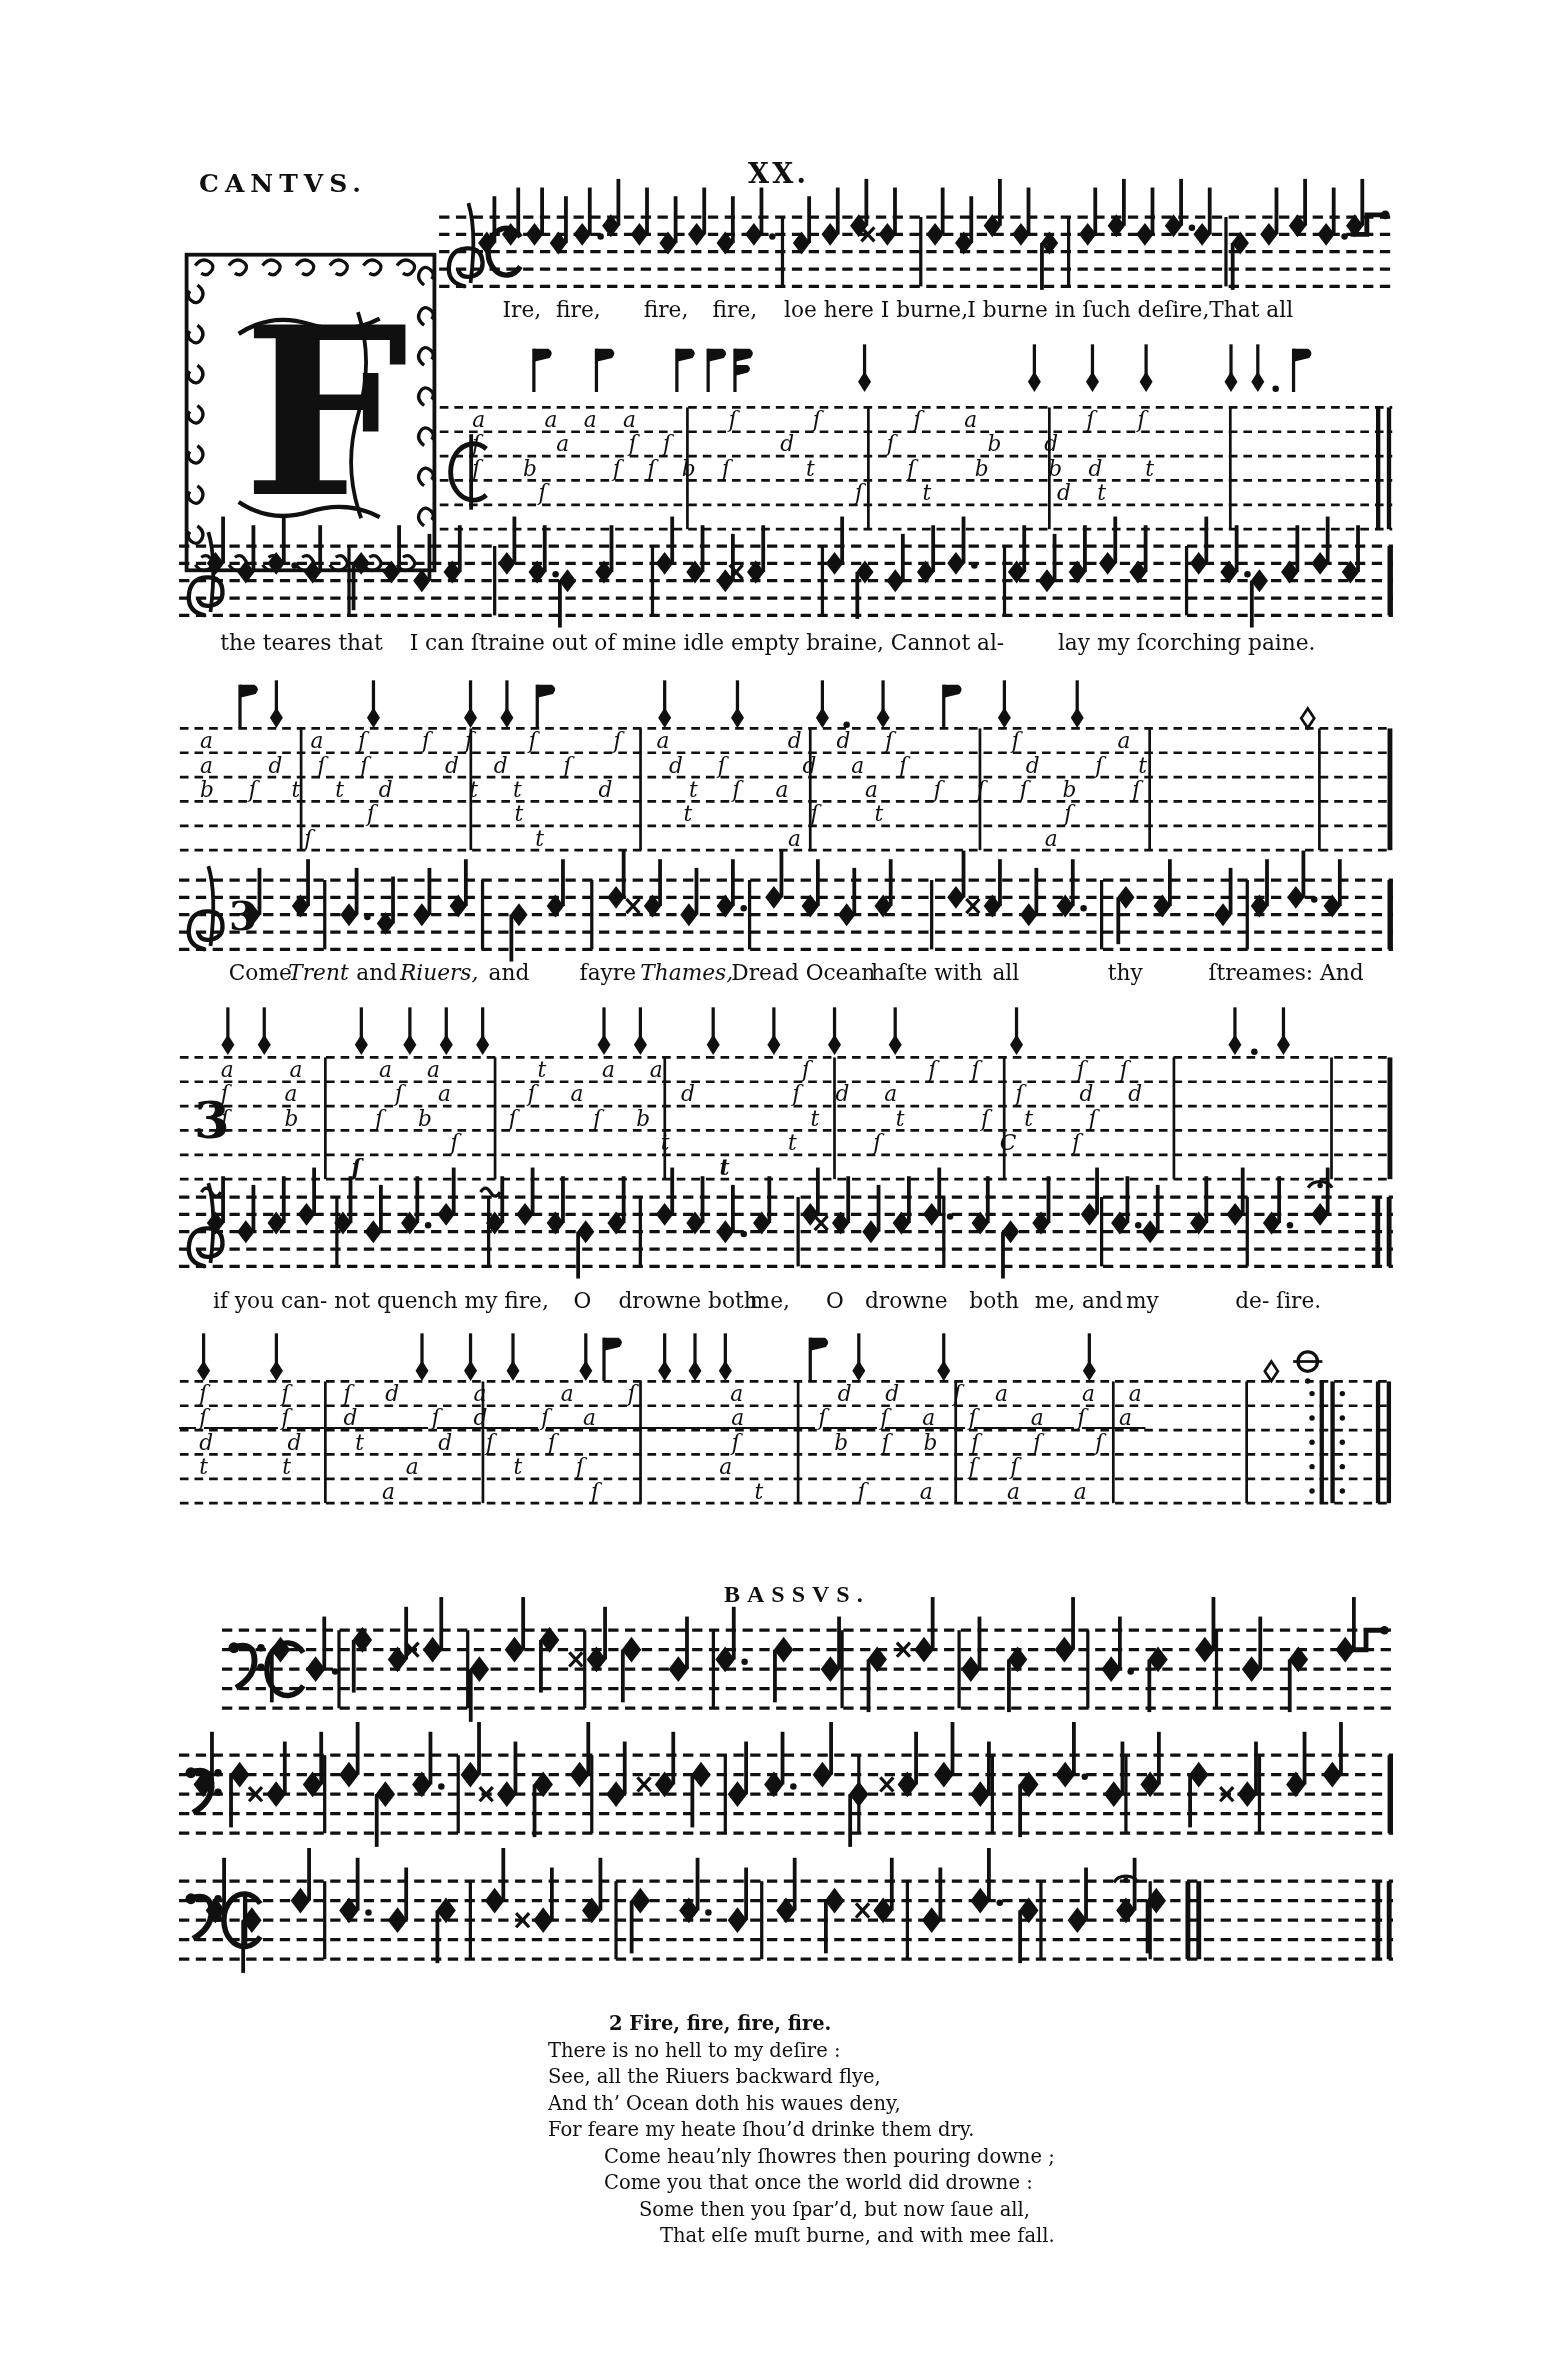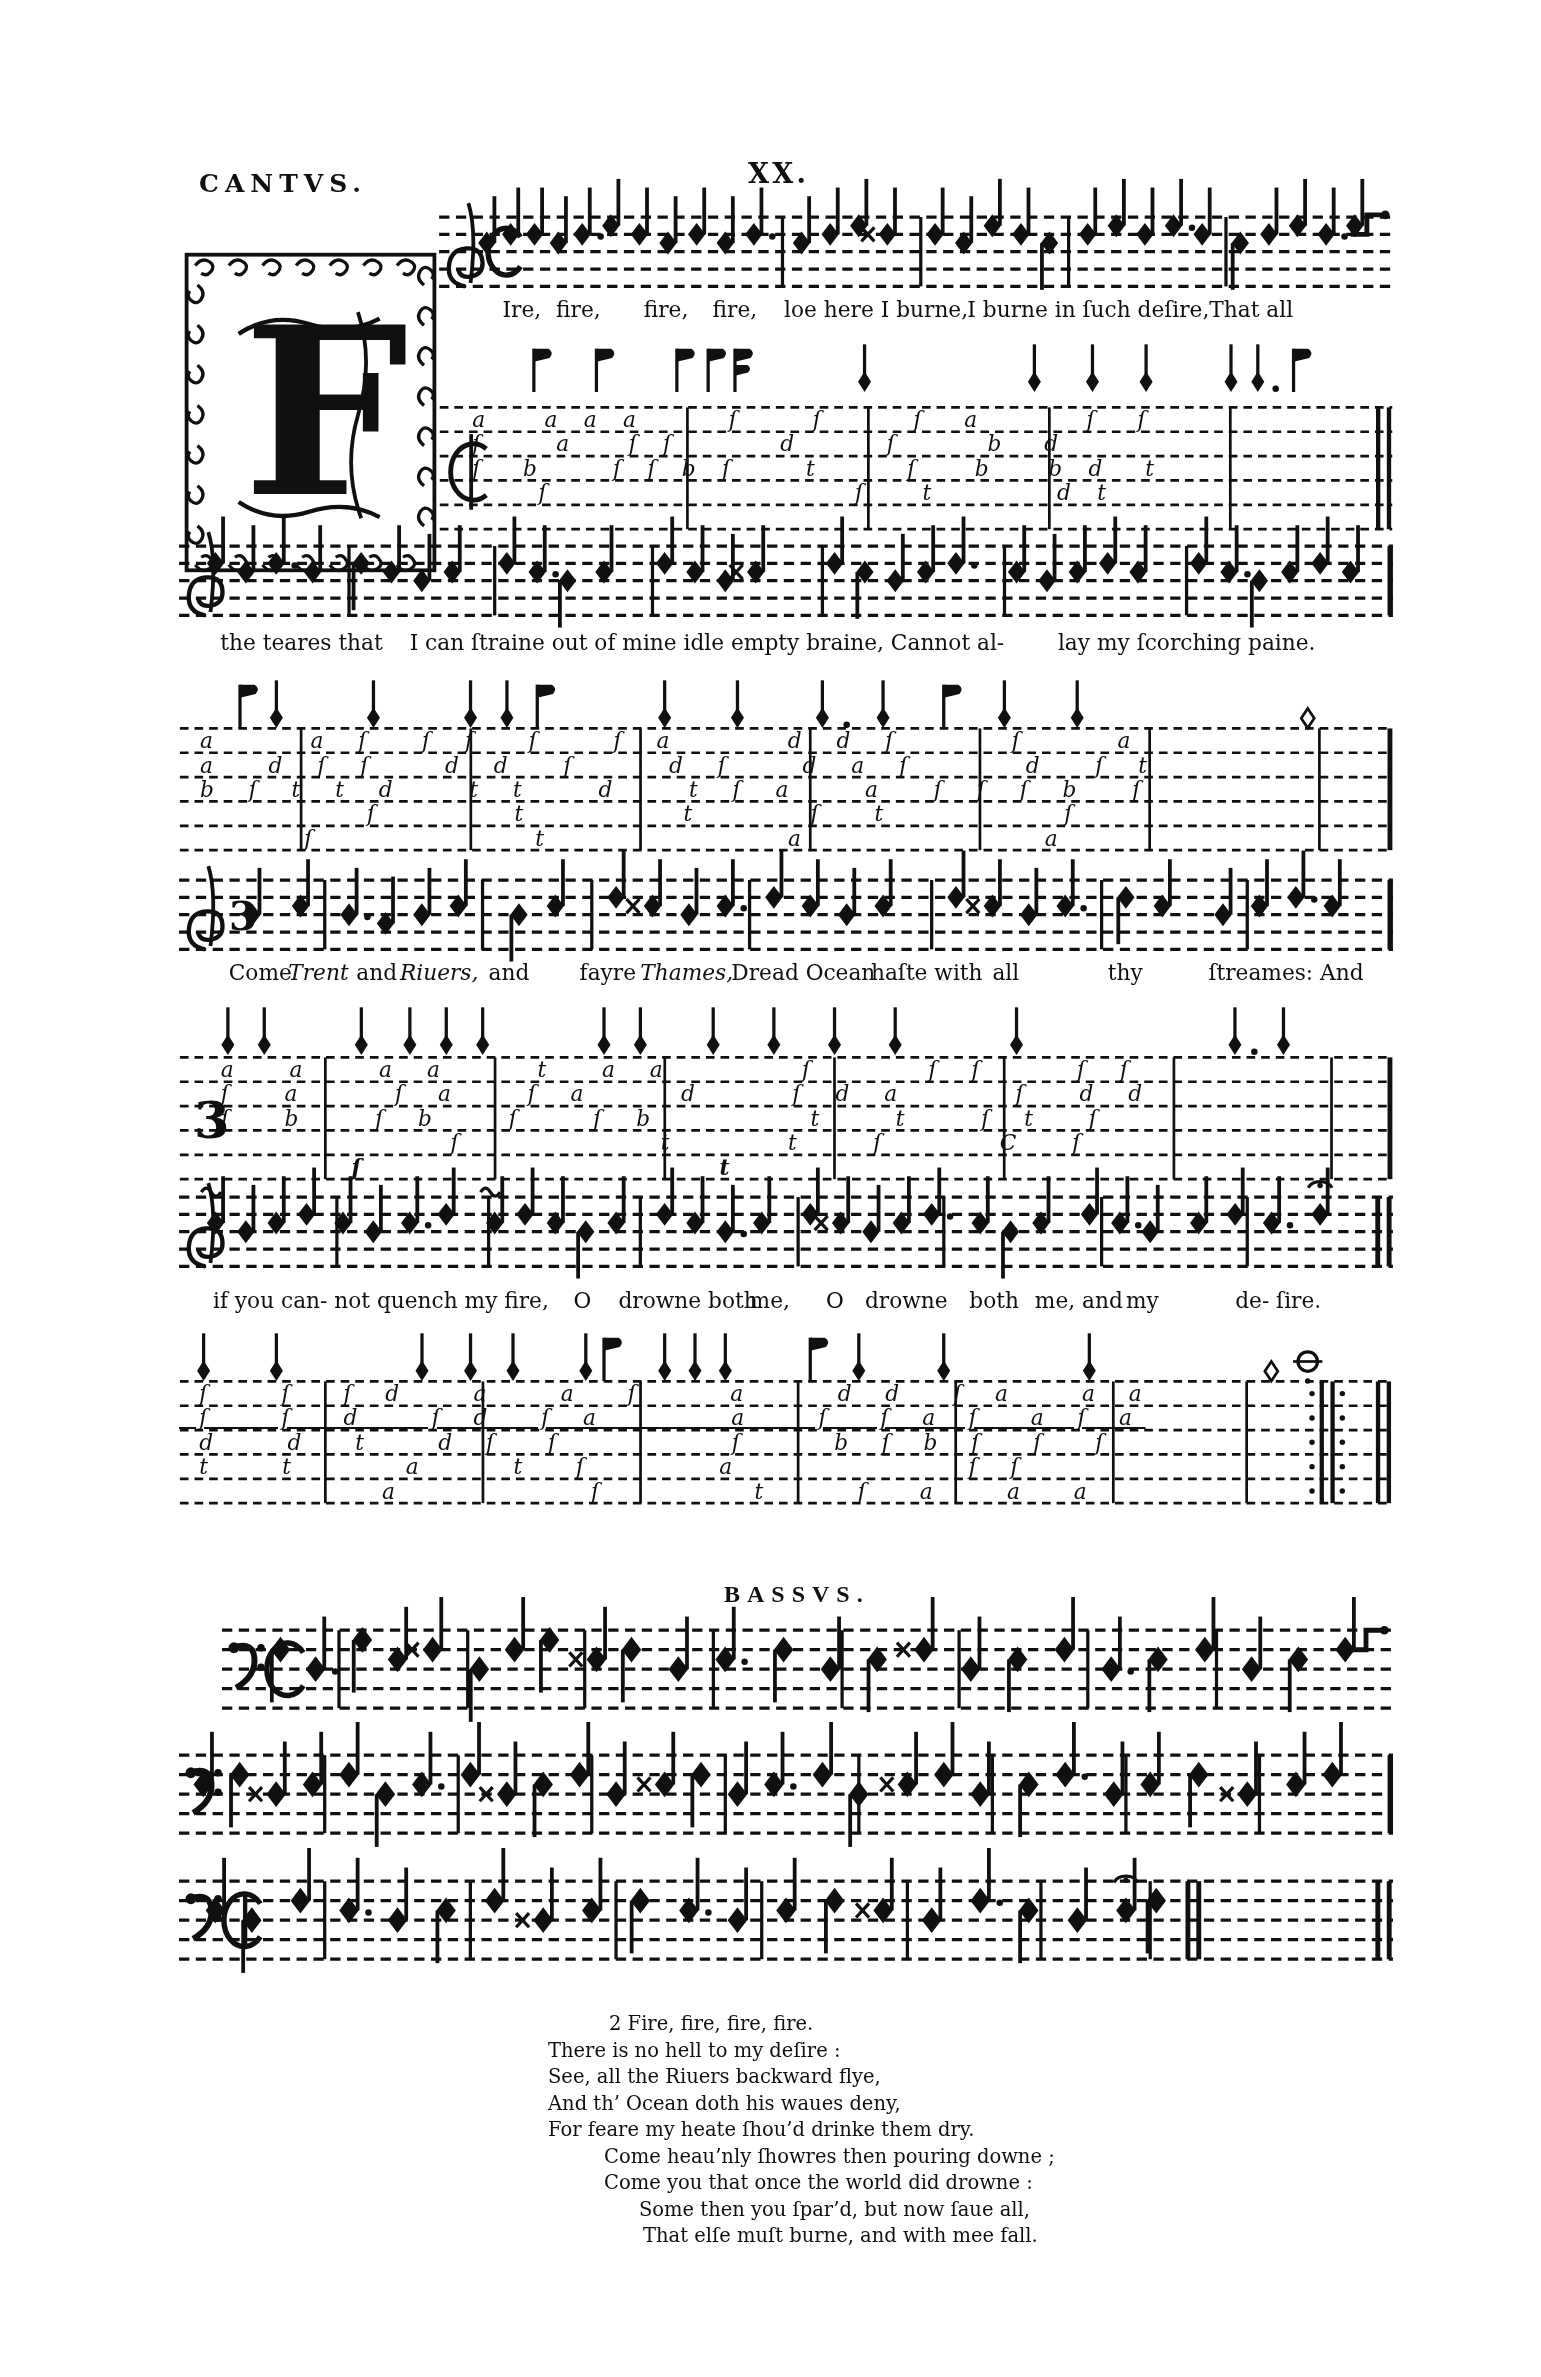--- a/index.html
+++ b/index.html
@@ -898,29 +898,29 @@
           <line x1="1787.2" y1="156" x2="1787.2" y2="253.2" stroke="#101010" stroke-width="7"></line>
         </g>
         <line x1="2212" y1="120" x2="2212" y2="264" stroke="#101010" stroke-width="9"></line>
         <line x1="2233" y1="120" x2="2233" y2="264" stroke="#101010" stroke-width="9"></line>
         <line x1="1861.6" y1="120" x2="1861.6" y2="264" stroke="#101010" stroke-width="9"></line>
         <line x1="1881.6" y1="120" x2="1881.6" y2="264" stroke="#101010" stroke-width="9"></line>
       </svg>
     </div>
   <div class="label bassus-label">BASSVS.</div>
   <div class="verse" id="verse-block">
-      <div style="padding-left: 61px;">2  Fire, fire, fire, fire.</div>
+      <div style="padding-left: 61px; font-weight: bold;">2  Fire, fire, fire, fire.</div>
       <div style="padding-left: 0px;">There is no hell to my deſire :</div>
       <div style="padding-left: 0px;">See, all the Riuers backward flye,</div>
       <div style="padding-left: 0px;">And th’ Ocean doth his waues deny,</div>
       <div style="padding-left: 0px;">For feare my heate ſhou’d drinke them dry.</div>
       <div style="padding-left: 56px;">Come heau’nly ſhowres then pouring downe ;</div>
       <div style="padding-left: 56px;">Come you that once the world did drowne :</div>
       <div style="padding-left: 91px;">Some then you ſpar’d, but now ſaue all,</div>
-      <div style="padding-left: 95px;">That elſe muſt burne, and with mee fall.</div>
+      <div style="padding-left: 95px; text-align: right;">That elſe muſt burne, and with mee fall.</div>
     </div>
 <div class="lyrics" style="left:498px;top:297px;width:894px;">
       <span style="left: 0.5%;">Ire,</span>
       <span style="left: 6.5%;">fire,</span>
       <span style="left: 16.3%;">fire,</span>
       <span style="left: 24%;">fire,</span>
       <span style="left: 32%;">loe here I burne,</span>
       <span style="left: 52.5%;">I burne in ſuch deſire,That all</span>
     </div>
     <div class="tabrow" style="left:439px;top:407px;width:954px;letter-spacing:9.7px;">  a   a a a     ſ    ſ     ſ  a      ſ  ſ</div>

